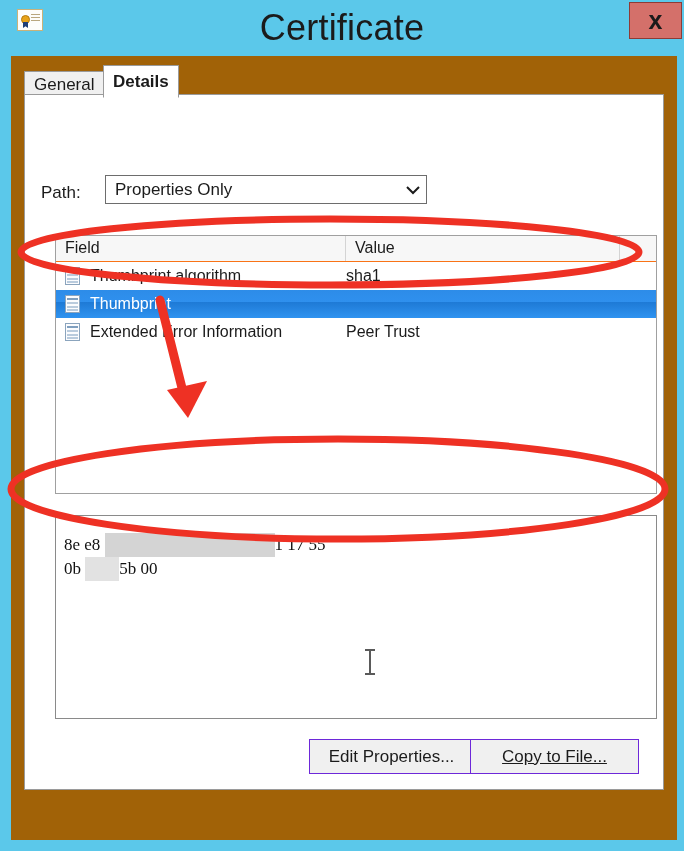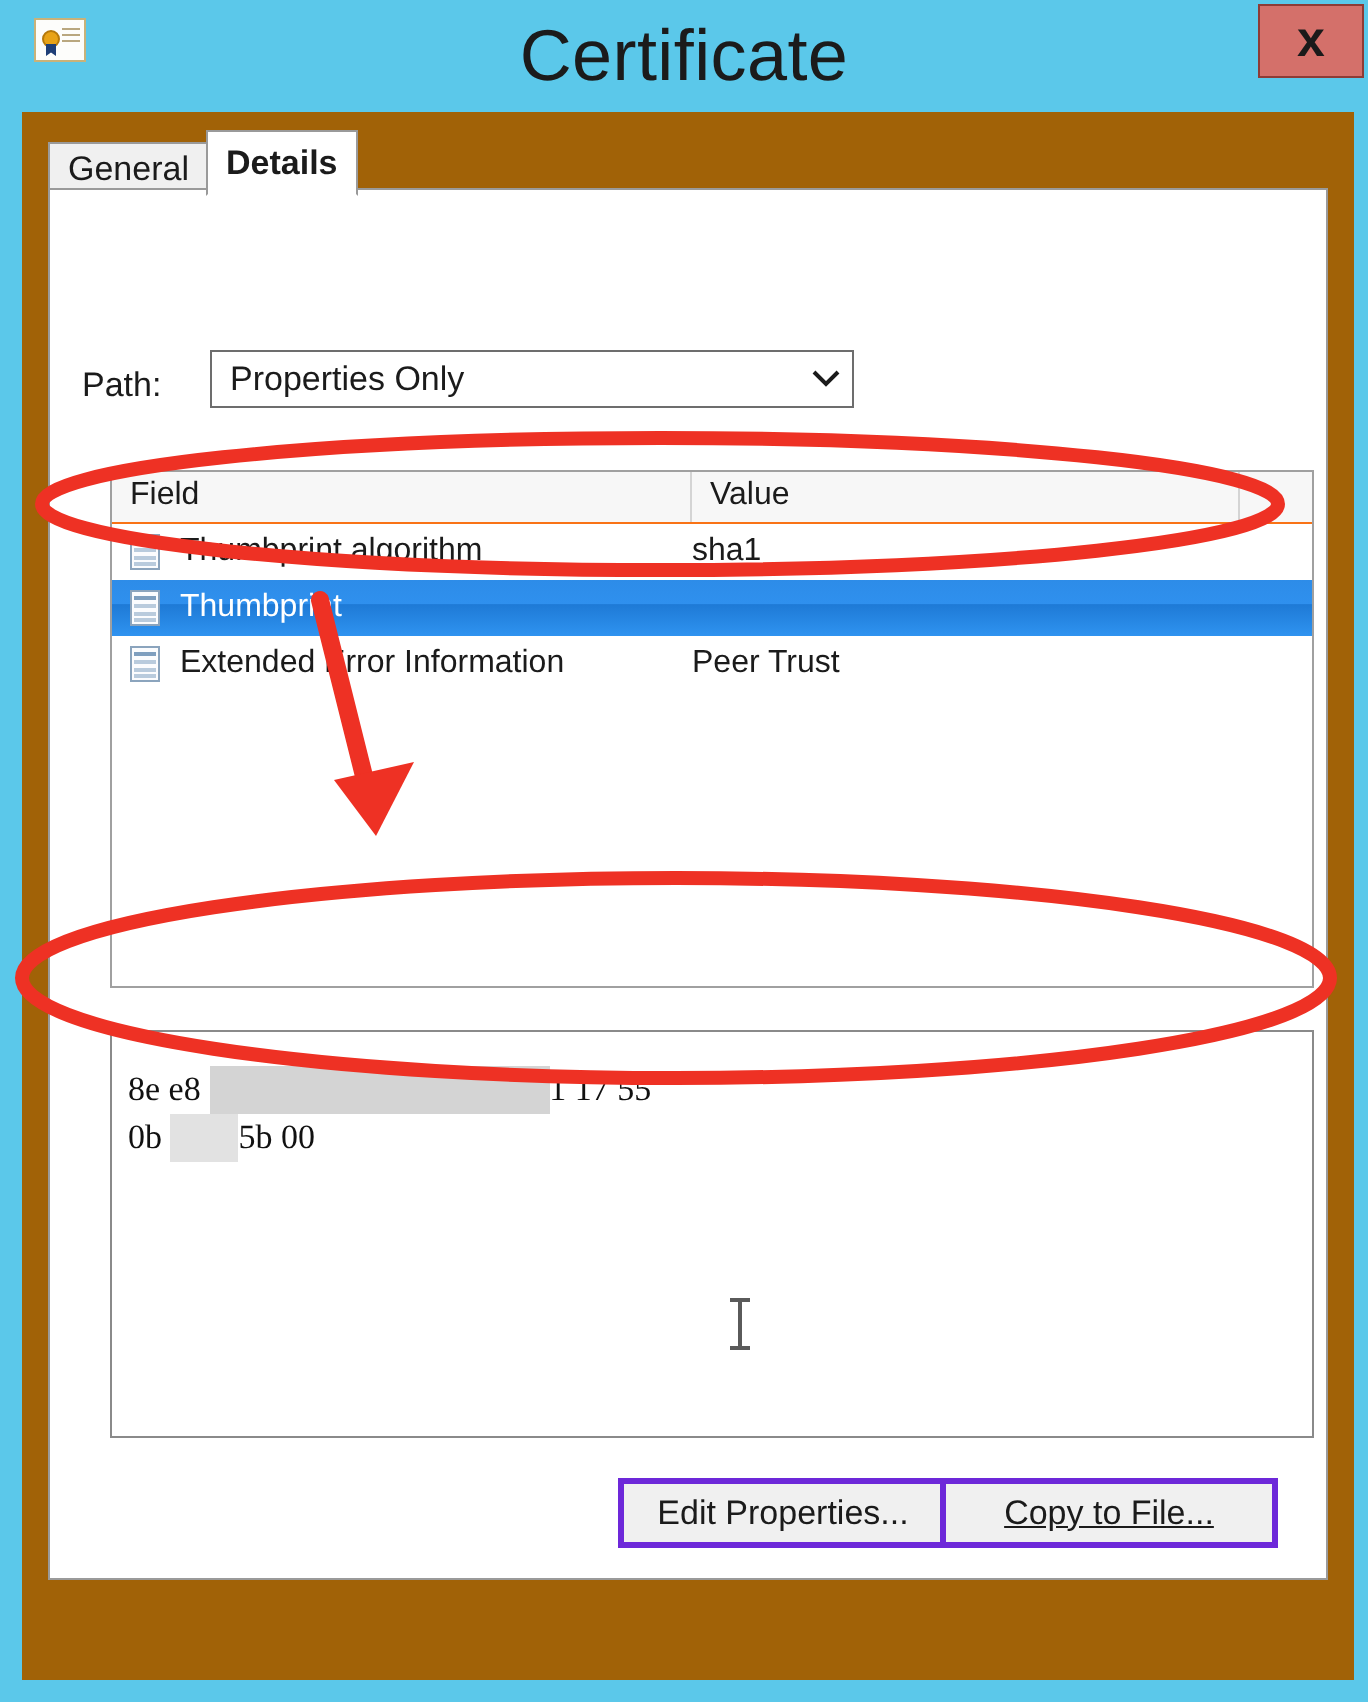--- a/index.html
+++ b/index.html
@@ -292,21 +292,21 @@
     position: absolute;
     left: 352px; top: 592px;
     width: 14px; height: 28px;
     pointer-events: none;
   }
 
   
   .btn {
     position: absolute;
     background: #f0f0f0;
-    border: 3px solid #6d28d9;
+    border: 1px solid #6d28d9;
     box-sizing: border-box;
     display: flex;
     align-items: center;
     justify-content: center;
     font-size: 17px;
     color: #1b1b1b;
     cursor: pointer;
   }
   #edit-properties-button {
     left: 298px; top: 683px;

